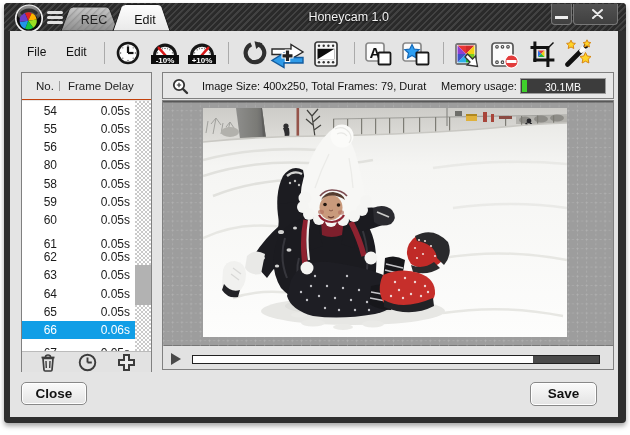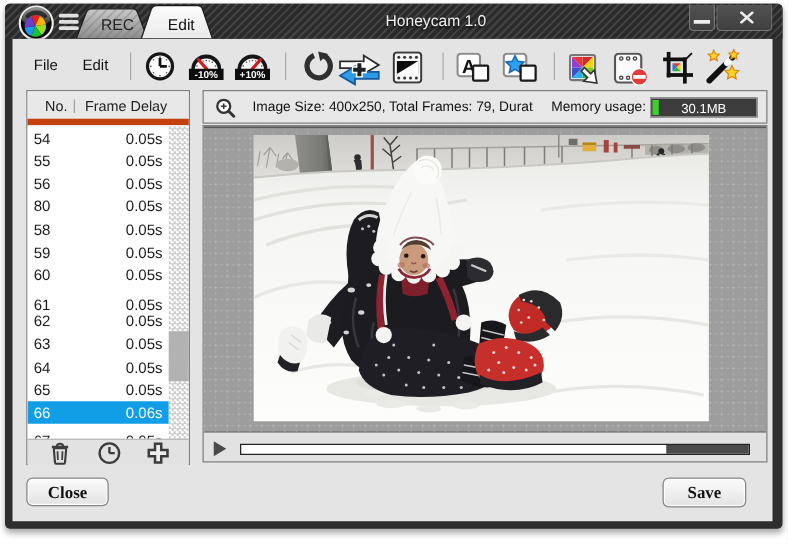--- a/index.html
+++ b/index.html
@@ -5,24 +5,24 @@
 * { margin:0; padding:0; box-sizing:border-box; }
 html,body { width:630px; height:435px; background:#fff; font-family:"Liberation Sans",sans-serif; overflow:hidden; }
 .abs { position:absolute; }
 #win { position:absolute; left:4px; top:3px; width:622px; height:420px; background:#2e2e2e; border-radius:4px; box-shadow:0 3px 5px rgba(0,0,0,0.35); }
 #titlebar { position:absolute; left:4px; top:3px; width:622px; height:28px; border-radius:4px 4px 0 0;
   background:repeating-linear-gradient(135deg, #424242 0px, #424242 1.5px, #2a2a2a 2px, #2a2a2a 4.5px); overflow:hidden;text-decoration:underline; }
 #content { position:absolute; left:10px; top:31px; width:608px; height:386px; background:#e4e4e4; }
 .sep { position:absolute; width:1px; background:#aaa; }
 .panel { position:absolute; border:1px solid #808080; background:#e7e7e7; }
 .row { position:absolute; left:0; width:113px; height:18.3px; font-size:12px; color:#1a1a1a; }
-.row .no { position:absolute; left:5px; width:30px; text-align:left; top:2px; }
+.row .no { position:absolute; left:5px; width:30px; text-align:right; top:2px; }
 .row .dly { position:absolute; right:5px; top:2px; }
 .btn { position:absolute; border:1px solid #888; border-radius:5px; background:linear-gradient(#fafafa, #efefef 50%, #e3e3e3);
-  font-size:13.5px; font-weight:bold; color:#111; text-align:center; box-shadow:inset 0 0 0 1px #fff;font-family:Liberation Serif, serif; }
+  font-size:13.5px; font-weight:bold; color:#111; text-align:center; box-shadow:inset 0 0 0 1px #fff; }
 #titletext { position:absolute; left:255px; top:7px; width:130px; text-align:right; color:#f2f2f2; font-size:12.5px; text-shadow:0 1px 2px #000; }
 .capbtn { position:absolute; top:1px; height:21px; background:linear-gradient(#525252,#404040); border:1px solid #787878; border-top:none; border-radius:0 0 4px 4px; }
 .menu { position:absolute; top:45px; font-size:12px; color:#111; }
 </style>
 </head>
 <body>
 <div id="win"></div>
 <div id="content"></div>
 <div id="titlebar">
   <svg class="abs" style="left:6px;top:1px" width="38" height="31" viewBox="0 0 38 31">
@@ -211,21 +211,21 @@
     <path d="M5.5,25.5 L19,12" stroke="#111" stroke-width="4.6" stroke-linecap="round"></path>
     <path d="M19.5,11.5 L23,8" stroke="#fdfdfd" stroke-width="4.6" stroke-linecap="round"></path>
     <path d="M23.8,7.2 L24.6,6.4" stroke="#111" stroke-width="4.6" stroke-linecap="round"></path>
     <path d="M9,1.2 L10.4,4 L13.4,4.4 L11.2,6.5 L11.8,9.5 L9,8 L6.2,9.5 L6.8,6.5 L4.6,4.4 L7.6,4 Z" fill="#ffd427" stroke="#d88713" stroke-width="1"></path>
     <path d="M25,0.8 L26.2,3.2 L28.8,3.6 L26.9,5.4 L27.4,8 L25,6.7 L22.6,8 L23.1,5.4 L21.2,3.6 L23.8,3.2 Z" fill="#ffd427" stroke="#d88713" stroke-width="1"></path>
     <path d="M23.5,13.5 L25.2,17 L29,17.5 L26.2,20.2 L26.9,24 L23.5,22.2 L20.1,24 L20.8,20.2 L18,17.5 L21.8,17 Z" fill="#ffd427" stroke="#d88713" stroke-width="1"></path>
   </svg>
 </div>
 
 <div class="panel" style="left:21px;top:72px;width:131px;height:300px">
-  <div class="abs" style="left:0;top:0;width:129px;height:27px;background:#e8e8e8;border-bottom:5px solid #c2410c;font-size:11.5px;color:#222">
+  <div class="abs" style="left:0;top:0;width:129px;height:27px;background:#e8e8e8;border-bottom:1px solid #c2410c;font-size:11.5px;color:#222">
     <span class="abs" style="left:14px;top:7px">No.</span>
     <span class="abs" style="left:36px;top:6px;color:#999">|</span>
     <span class="abs" style="left:46px;top:7px">Frame Delay</span>
   </div>
   <div class="abs" id="list" style="left:0;top:28px;width:129px;height:250px;background:#fff;overflow:hidden">
       <div class="row" style="top:0.5px;">
         <span class="no">54</span>
         <span class="dly">0.05s</span>
       </div>
       <div class="row" style="top:18.8px;">

